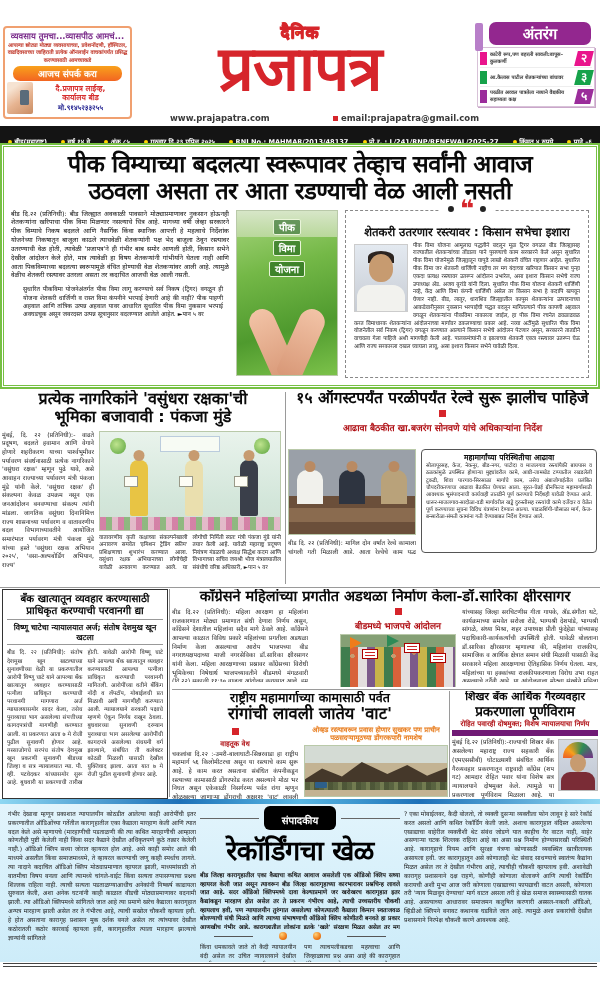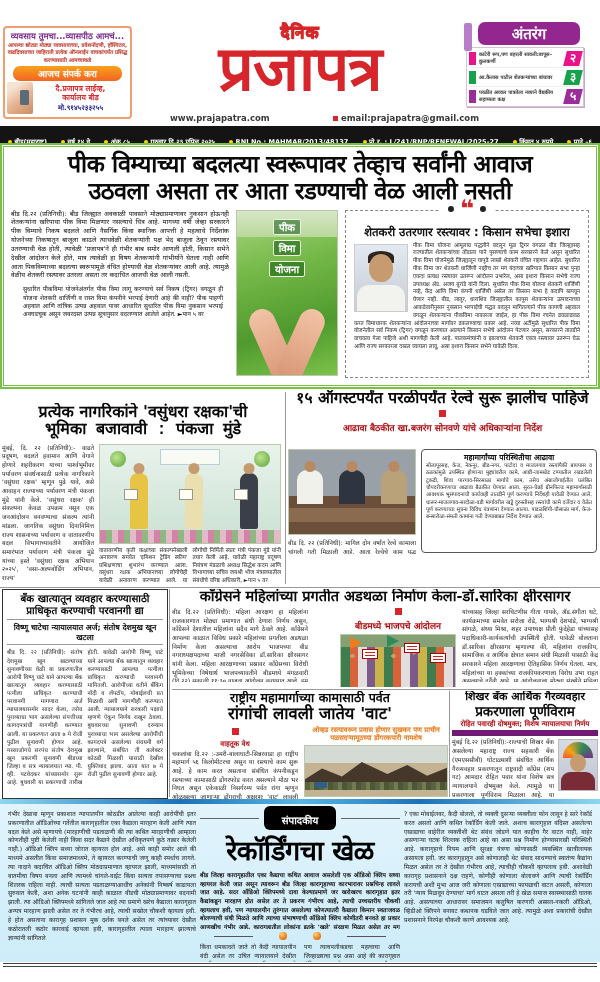--- a/index.html
+++ b/index.html
@@ -17,21 +17,21 @@
   .ad-photo { width:26px; height:32px; border-radius:2px; background:linear-gradient(145deg,#f6e3d2 20%,#e7b491 55%,#c98c62); position:relative; flex:0 0 auto; }
   .ad-photo::after { content:""; position:absolute; right:4px; top:8px; width:9px; height:15px; background:#5a6b7a; border-radius:1.5px; }
   .ad-contact { flex:1; }
   .ad-org { color:#d62e2e; font-weight:bold; font-size:7.6px; line-height:1.2; }
   .ad-phone { color:#1a1a8c; font-weight:bold; font-size:7px; margin-top:1px; }
   .daily { position:absolute; top:20px; left:0; width:600px; text-align:center; font-size:17px; font-weight:900; color:#f5d320; -webkit-text-stroke:1px #d6252b; text-shadow:0 1px 0 #d6252b; letter-spacing:1px; }
   .np-title { position:absolute; top:32px; left:0; width:600px; text-align:center; font-size:62px; line-height:1.18; font-weight:900; color:#d6252b; letter-spacing:-1px; }
   .site { position:absolute; top:113px; left:170px; font-size:8.5px; font-weight:bold; color:#3a3a3a; }
   .email { position:absolute; top:113px; left:333px; font-size:8.5px; font-weight:bold; color:#3a3a3a; display:flex; align-items:center; gap:3px; }
   .sq-red { width:5px; height:5px; background:#d6252b; display:inline-block; }
-  .antarang { position:absolute; right:16px; top:22px; width:126px; height:98px; }
+  .antarang { position:absolute; right:5px; top:22px; width:126px; height:98px; }
   .antarang-ribbon { position:absolute; left:6px; top:1px; width:8px; height:28px; background:#b87fc9; border-radius:2px; }
   .antarang-head { margin-left:20px; width:102px; background:#93278f; color:#fff; font-weight:900; font-size:15px; text-align:center; border-radius:7px; padding:1px 0 2px; }
   .antarang-list { margin-top:2px; margin-left:8px; width:118px; background:#fff; border:1px solid #d8c2d8; box-shadow:1px 1px 0 #caa6ca; padding:1px 2px; }
   .antarang-item { display:flex; align-items:center; padding:1.5px 0; border-bottom:1px solid #eee; }
   .antarang-item:last-child { border-bottom:none; }
   .tab { width:7px; height:13px; margin-right:3px; flex:0 0 auto; }
   .t1 { background:#e9148c; } .t2 { background:#16a24a; } .t3 { background:#9b2d9b; }
   .antarang-item-text { flex:1; font-size:5.2px; font-weight:bold; color:#3a3a3a; line-height:1.3; }
   .antarang-num { width:16px; height:15px; margin-left:2px; color:#fff; font-weight:900; font-size:12px; text-align:center; line-height:15px; transform:skewX(-14deg); flex:0 0 auto; }
   .n1 { background:#e9148c; } .n2 { background:#16a24a; } .n3 { background:#9b2d9b; }
@@ -67,23 +67,23 @@
   .kisan-portrait .hair { position:absolute; top:6px; left:50%; transform:translateX(-50%); width:26px; height:12px; border-radius:50% 50% 0 0; background:#2c2420; }
   .kisan-portrait .shirt { position:absolute; bottom:0; left:50%; transform:translateX(-50%); width:48px; height:26px; border-radius:12px 12px 0 0; background:#f2f2ee; }
 
   
   .h-center { text-align:center; font-weight:900; color:#0a0a0a; }
   .bodytext { font-size:6.2px; line-height:1.4; text-align:justify; color:#1a1a1a; overflow:hidden; }
   .redsub { color:#b01116; font-weight:900; display:flex; align-items:center; justify-content:center; gap:4px;flex-direction:column; }
   .redsq { width:7px; height:7px; background:#d6252b; flex:0 0 auto; }
 
   
-  .st-vas { position:absolute; top:403px; left:2px; width:282px; height:196px; overflow:hidden; }
+  .st-vas { position:absolute; top:390px; left:2px; width:282px; height:196px; overflow:hidden; }
   .st-vas .h1 { font-size:16px; line-height:1.15; }
-  .st-vas .h2 { font-size:16px; line-height:1.15;font-family:Liberation Mono, monospace; }
+  .st-vas .h2 { font-size:16px; line-height:1.15; }
   .st-vas .row { display:flex; gap:5px; margin-top:4px; }
   .st-vas .col { width:92px; height:150px; }
   .event-photo { width:182px; height:100px; background:linear-gradient(#e9f3ec,#d3e6da 70%,#cfe0d4); }
   .event-photo .banner { position:absolute; top:4px; left:50%; transform:translateX(-50%); width:60px; height:16px; background:#f7fbf4; border:1px solid #bcd; }
   .event-photo .logo { position:absolute; width:16px; height:16px; border-radius:50%; background:radial-gradient(circle at 40% 40%, #bfe48e, #58a23c); top:6px; }
   .event-photo .logo.lg1 { left:10px; } .event-photo .logo.lg2 { right:10px; }
   .person { position:absolute; bottom:14px; width:18px; height:56px; border-radius:8px 8px 2px 2px; }
   .person .phead { position:absolute; top:-10px; left:50%; transform:translateX(-50%); width:11px; height:11px; border-radius:50%; background:#c79b70; }
   .person .cert { position:absolute; top:16px; left:-6px; width:14px; height:11px; background:#fdfdf5; border:1px solid #998; }
   .p1 { left:30px; background:#e8c444; } .p2g { left:85px; background:#eadfae; } .p3 { left:140px; background:#3a3f4a; }

